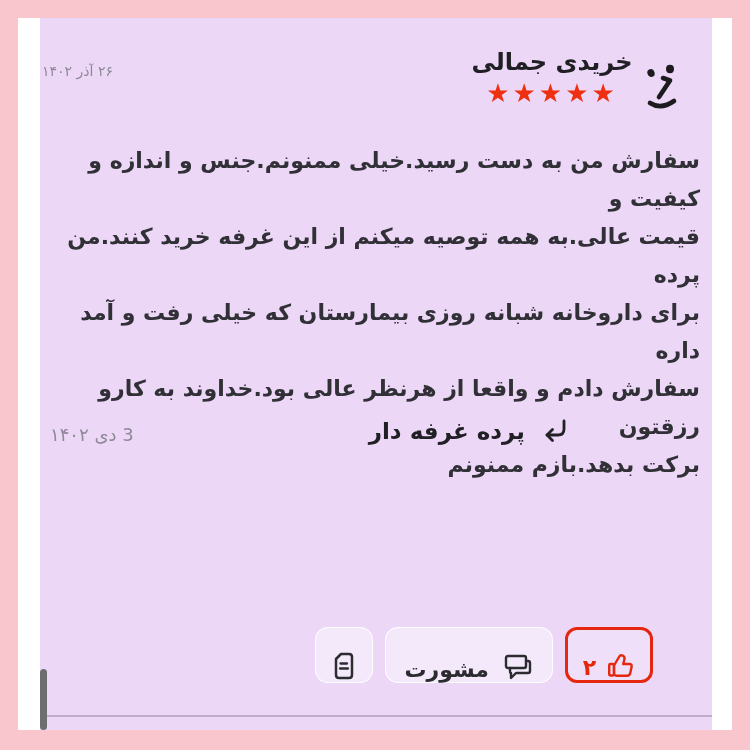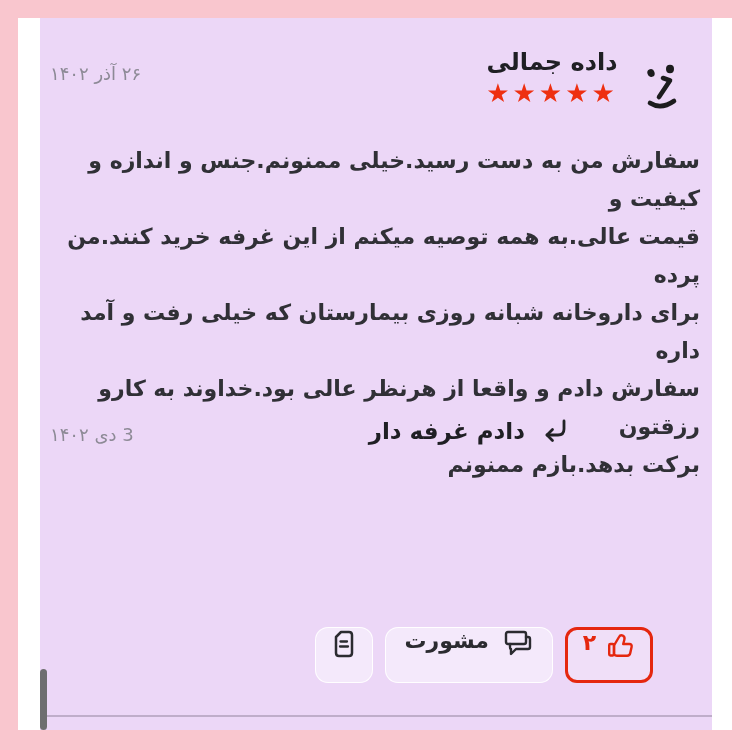--- a/index.html
+++ b/index.html
@@ -10,22 +10,22 @@
   }
   .page{
     position:absolute;left:18px;top:18px;width:714px;height:712px;
     background:#ffffff;
   }
   .card{
     position:absolute;left:22px;top:0;width:672px;height:712px;
     background:#ecd7f7;direction:rtl;
   }
   .review-date{
-    position:absolute;left:10px;top:45px;direction:rtl;
-    font-size:18px;color:#8d8a96;letter-spacing:.3px;
+    position:absolute;left:2px;top:45px;direction:rtl;
+    font-size:14px;color:#8d8a96;letter-spacing:.3px;
   }
   .header-col{
     position:absolute;left:412px;top:30px;width:200px;
     display:flex;flex-direction:column;align-items:center;
   }
   .author-name{
     font-size:24px;font-weight:700;color:#1f1f24;white-space:nowrap;
   }
   .stars{
     margin-top:3px;font-size:26px;line-height:28px;color:#ee2f10;
@@ -49,21 +49,21 @@
   .reply-body{
     position:absolute;left:6px;top:460px;width:600px;
     font-size:22px;font-weight:700;color:#303036;
     line-height:38px;text-align:center;white-space:pre-line;
   }
   .actions-row{
     position:absolute;top:609px;right:59px;height:56px;
     display:flex;direction:rtl;gap:12px;align-items:stretch;
   }
   .btn{
-    display:flex;align-items:flex-start;justify-content:center;
+    display:flex;align-items:flex-end;justify-content:center;
     background:rgba(255,255,255,0.45);
     border:1.5px solid rgba(255,255,255,0.95);
     border-radius:13px;box-sizing:border-box;cursor:pointer;
   }
   .btn-like{
     width:88px;background:rgba(255,255,255,0.22);
     border:3.5px solid #e5270f;border-radius:12px;gap:9px;
   }
   .like-count{font-size:22px;font-weight:700;color:#e5270f;}
   .btn-consult{padding:0 18px;gap:13px;}
@@ -82,21 +82,21 @@
 </head>
 <body>
 
 <div class="page">
 
   <div class="card">
 
     <div class="review-date">۲۶ آذر ۱۴۰۲</div>
 
     <div class="header-col">
-      <div class="author-name">داده جمالی</div>
+      <div class="author-name">خریدی جمالی</div>
       <div class="stars">★★★★★</div>
     </div>
 
     <div class="avatar">
       <svg width="62" height="62" viewBox="0 0 62 62" fill="none">
         <ellipse cx="13" cy="19" rx="3.6" ry="4" fill="#1c1c1e" transform="rotate(-18 13 19)"></ellipse>
         <ellipse cx="32" cy="15" rx="4" ry="4.2" fill="#1c1c1e"></ellipse>
         <path d="M25 24 L32 26.5 L21 43" stroke="#1c1c1e" stroke-width="4.6" stroke-linecap="round" stroke-linejoin="round" fill="none"></path>
         <path d="M12 49 Q 23 56 36 47" stroke="#1c1c1e" stroke-width="4.6" stroke-linecap="round" fill="none"></path>
       </svg>
@@ -106,21 +106,21 @@
 قیمت عالی.به همه توصیه میکنم از این غرفه خرید کنند.من پرده
 برای داروخانه شبانه روزی بیمارستان که خیلی رفت و آمد داره
 سفارش دادم و واقعا از هرنظر عالی بود.خداوند به کارو رزقتون
 برکت بدهد.بازم ممنونم</div>
 
     <div class="reply-row">
       <svg class="reply-arrow" width="30" height="30" viewBox="0 0 30 30" fill="none">
         <path d="M24 5 L24 13 Q24 19 18 19 L7 19" stroke="#222226" stroke-width="2.8" stroke-linecap="round" stroke-linejoin="round"></path>
         <path d="M12.5 13.5 L7 19 L12.5 24.5" stroke="#222226" stroke-width="2.8" stroke-linecap="round" stroke-linejoin="round"></path>
       </svg>
-      <div class="reply-title">دادم غرفه دار</div>
+      <div class="reply-title">پرده غرفه دار</div>
     </div>
 
     <div class="reply-date">3 دی ۱۴۰۲</div>
 
 
     <div class="actions-row">
 
       <div class="btn btn-like">
         <svg width="30" height="30" viewBox="0 0 30 30" fill="none">
           <rect x="4.2" y="14" width="4.8" height="11.5" rx="1.2" stroke="#e5270f" stroke-width="2.4" stroke-linejoin="round"></rect>

